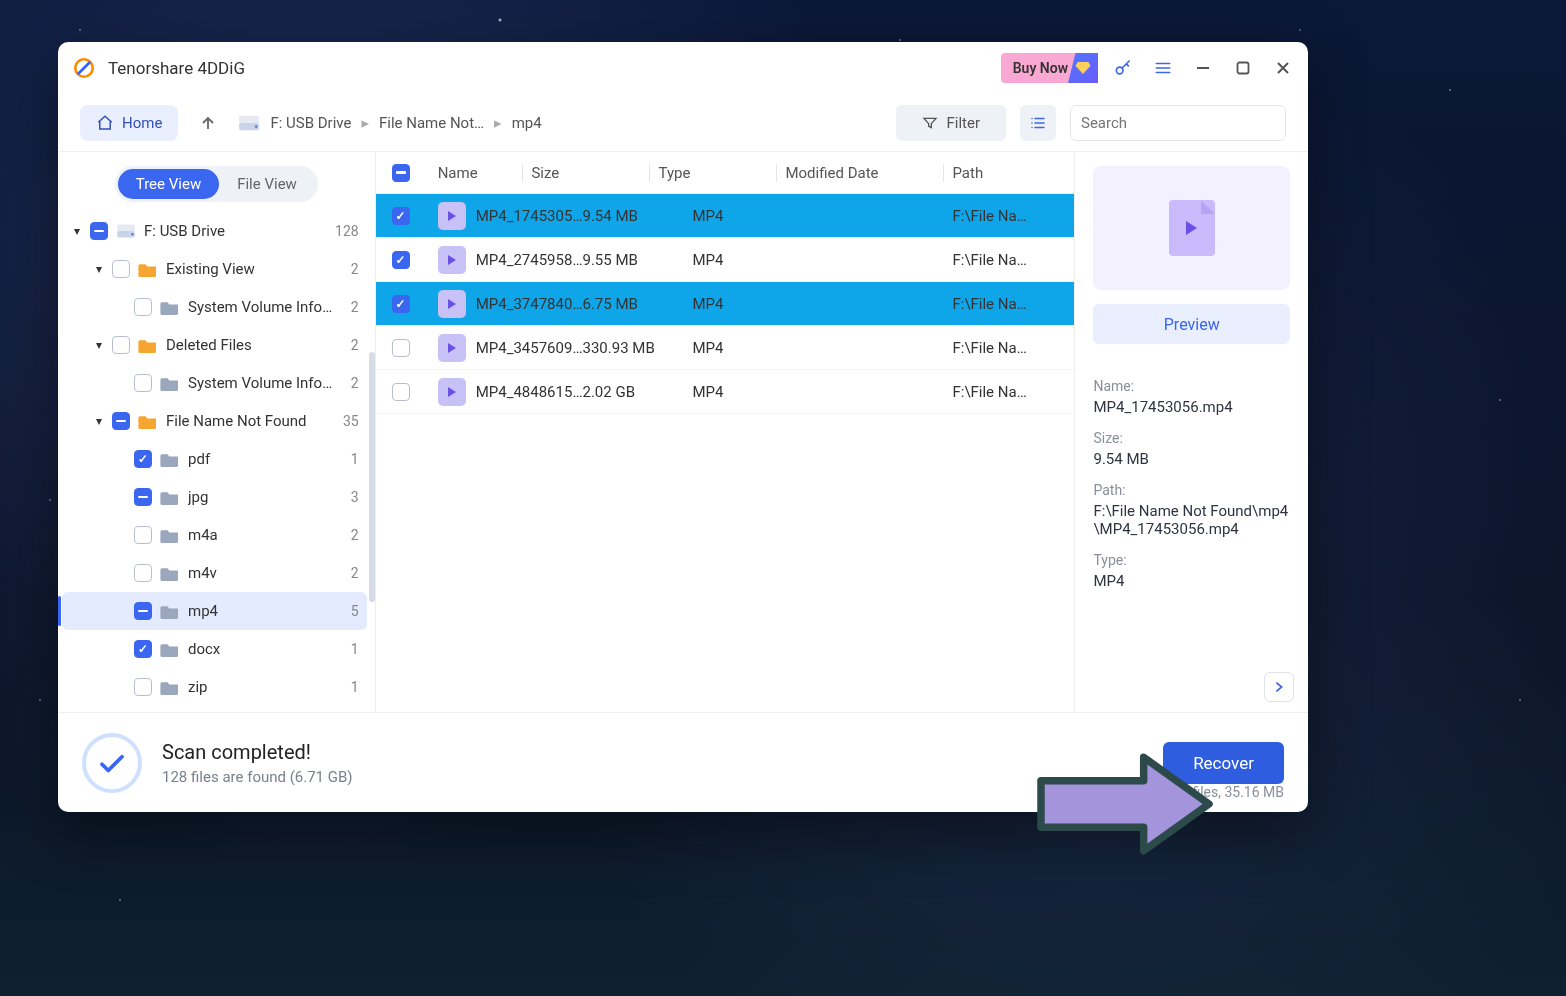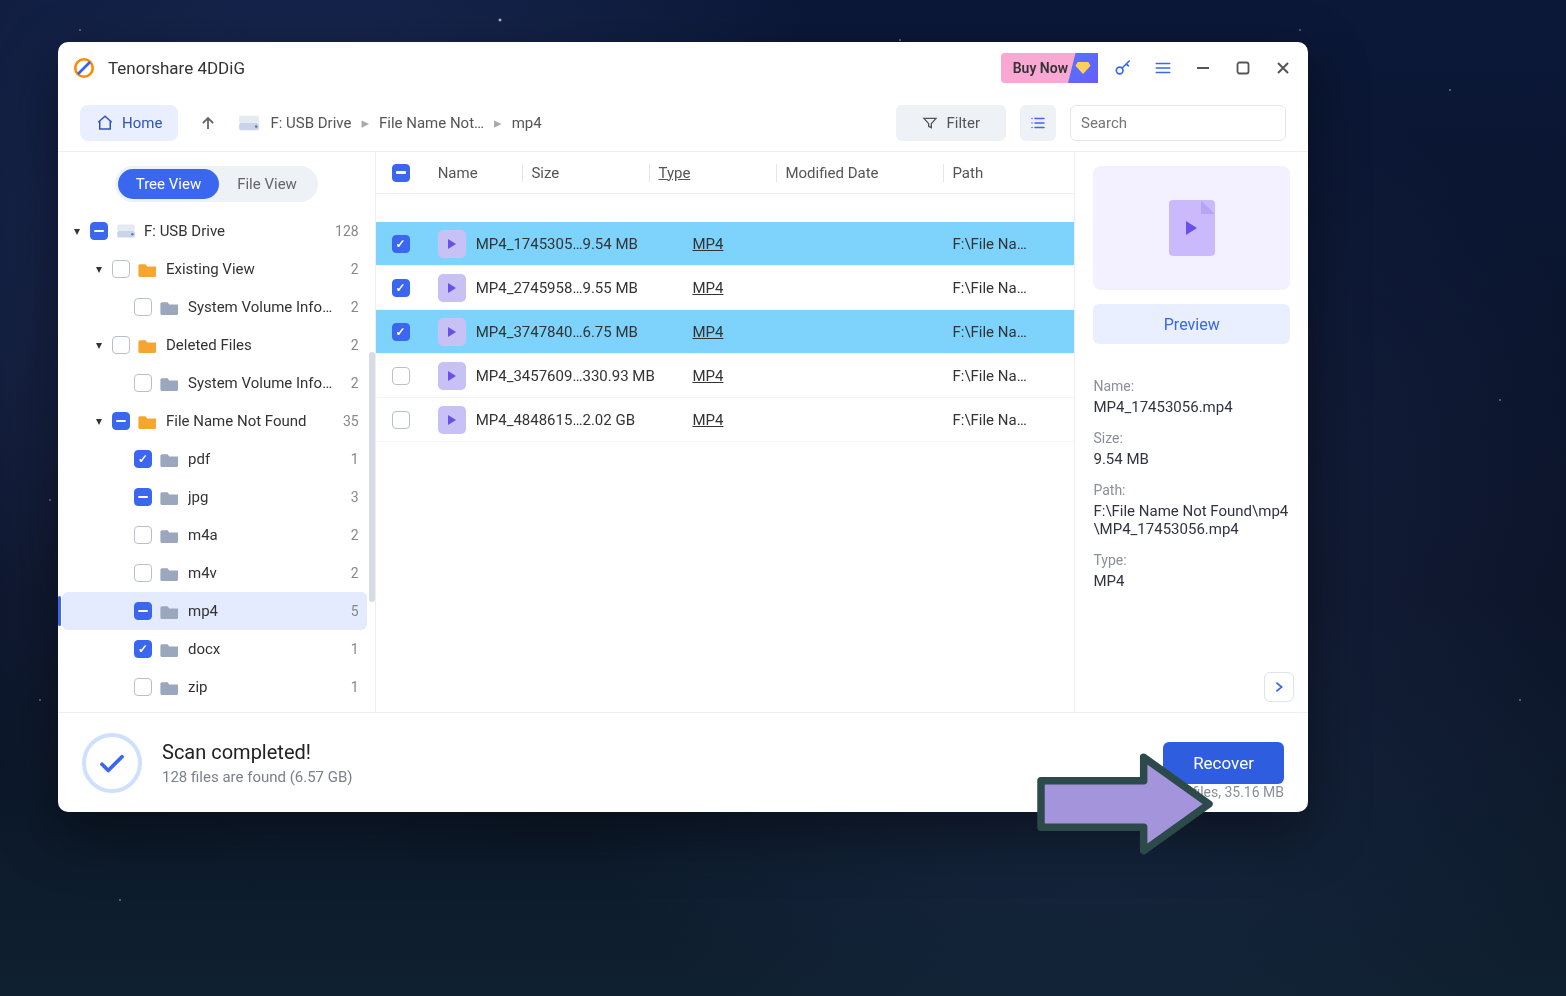--- a/index.html
+++ b/index.html
@@ -70,32 +70,32 @@
   .cb { width:18px; height:18px; border:1.5px solid #b9c0cc; border-radius:4px; margin:0 8px 0 4px; display:flex; align-items:center; justify-content:center; cursor:pointer; flex-shrink:0;}
   .cb.checked { background:#3a66f0; border-color:#3a66f0; }
   .cb.mixed { background:#3a66f0; border-color:#3a66f0; }
   .cb.checked::after { content:"✓"; color:#fff; font-size:12px; font-weight:700;}
   .cb.mixed::after { content:""; width:10px; height:2.5px; background:#fff; border-radius:1px;}
   .fico { width:20px; height:18px; margin-right:8px; display:flex; align-items:center; justify-content:center; flex-shrink:0;}
   .tree-row .label { flex:1; white-space:nowrap; overflow:hidden; text-overflow:ellipsis;}
   .tree-row .count { color:#888; font-size:14px; padding-right:2px;}
   .side-scroll { position:absolute; right:0; top:200px; width:6px; height:250px; background:#d6dbe6; border-radius:3px;}
   
-  .filelist { flex:1; display:flex; flex-direction:column; border-right:1px solid #eee;gap:28px;}
+  .filelist { flex:1; display:flex; flex-direction:column; border-right:1px solid #eee;}
   .tbl-head { display:flex; align-items:center; height:42px; padding:0 12px; color:#555; font-size:15px; border-bottom:1px solid #eee;}
   .col-chk { width:46px; display:flex; align-items:center;}
   .col-name { flex:1.6; padding-left:4px;}
   .col-size { width:110px; padding-right:10px;}
-  .col-type { width:110px;text-decoration:underline;}
+  .col-type { width:110px;}
   .col-mdate { width:150px;}
   .col-path { width:110px;}
   .tbl-head .sep2 { width:1px; height:18px; background:#e4e6ea; margin:0 8px;}
   .tbl-body { flex:1; overflow:auto;}
   .row { display:flex; align-items:center; height:44px; padding:0 12px; font-size:15px; color:#333; border-bottom:1px solid #f5f5f7;}
-  .row.sel { background:#7dd3fc;}
+  .row.sel { background:#0ea5e9;}
   .row .ico { width:28px; height:28px; background:#c8c1f5; border-radius:5px; margin-right:10px; display:flex; align-items:center; justify-content:center;}
   .row .ico::after { content:""; border-style:solid; border-width:5px 0 5px 8px; border-color:transparent transparent transparent #6b50e6;}
   .row .name-cell { width: calc(100% - 0px); display:flex; align-items:center;}
   .row .fname { white-space:nowrap; overflow:hidden; text-overflow:ellipsis;}
   
   .preview { width:234px; padding:14px 18px 10px; display:flex; flex-direction:column; position:relative;}
   .thumb { height:124px; background:#f3f0ff; border-radius:8px; display:flex; align-items:center; justify-content:center;}
   .thumb .doc { width:46px; height:56px; background:#cabafc; border-radius:4px; position:relative; display:flex; align-items:center; justify-content:center;}
   .thumb .doc::before { content:""; position:absolute; right:0; top:0; width:14px; height:14px; background:#b7a4f7; clip-path: polygon(0 0, 100% 100%, 0 100%);}
   .thumb .doc::after { content:""; border-style:solid; border-width:7px 0 7px 11px; border-color:transparent transparent transparent #6b50e6;}
@@ -489,21 +489,21 @@
   </div>
 
   <div class="footer">
     <div class="status-icon">
       <svg width="30" height="30" viewBox="0 0 24 24">
           <path d="M4 13l5 5L20 7" fill="none" stroke="#3a66f0" stroke-width="3" stroke-linecap="round" stroke-linejoin="round"></path>
         </svg>
     </div>
     <div class="status-text">
       <span class="h">Scan completed!</span>
-      <span class="s">128 files are found (6.57 GB)</span>
+      <span class="s">128 files are found (6.71 GB)</span>
     </div>
     <div class="recover-btn">Recover</div>
     <div class="sel-info">selected: 8 files, 35.16 MB</div>
   </div>
 </div>
 
 <svg class="big-arrow" viewBox="0 0 200 120">
   <path d="M10 35 L120 35 L120 10 L190 60 L120 110 L120 85 L10 85 Z" fill="#a394db" stroke="#2d4a4a" stroke-width="8" stroke-linejoin="round"></path>
 </svg>
 

